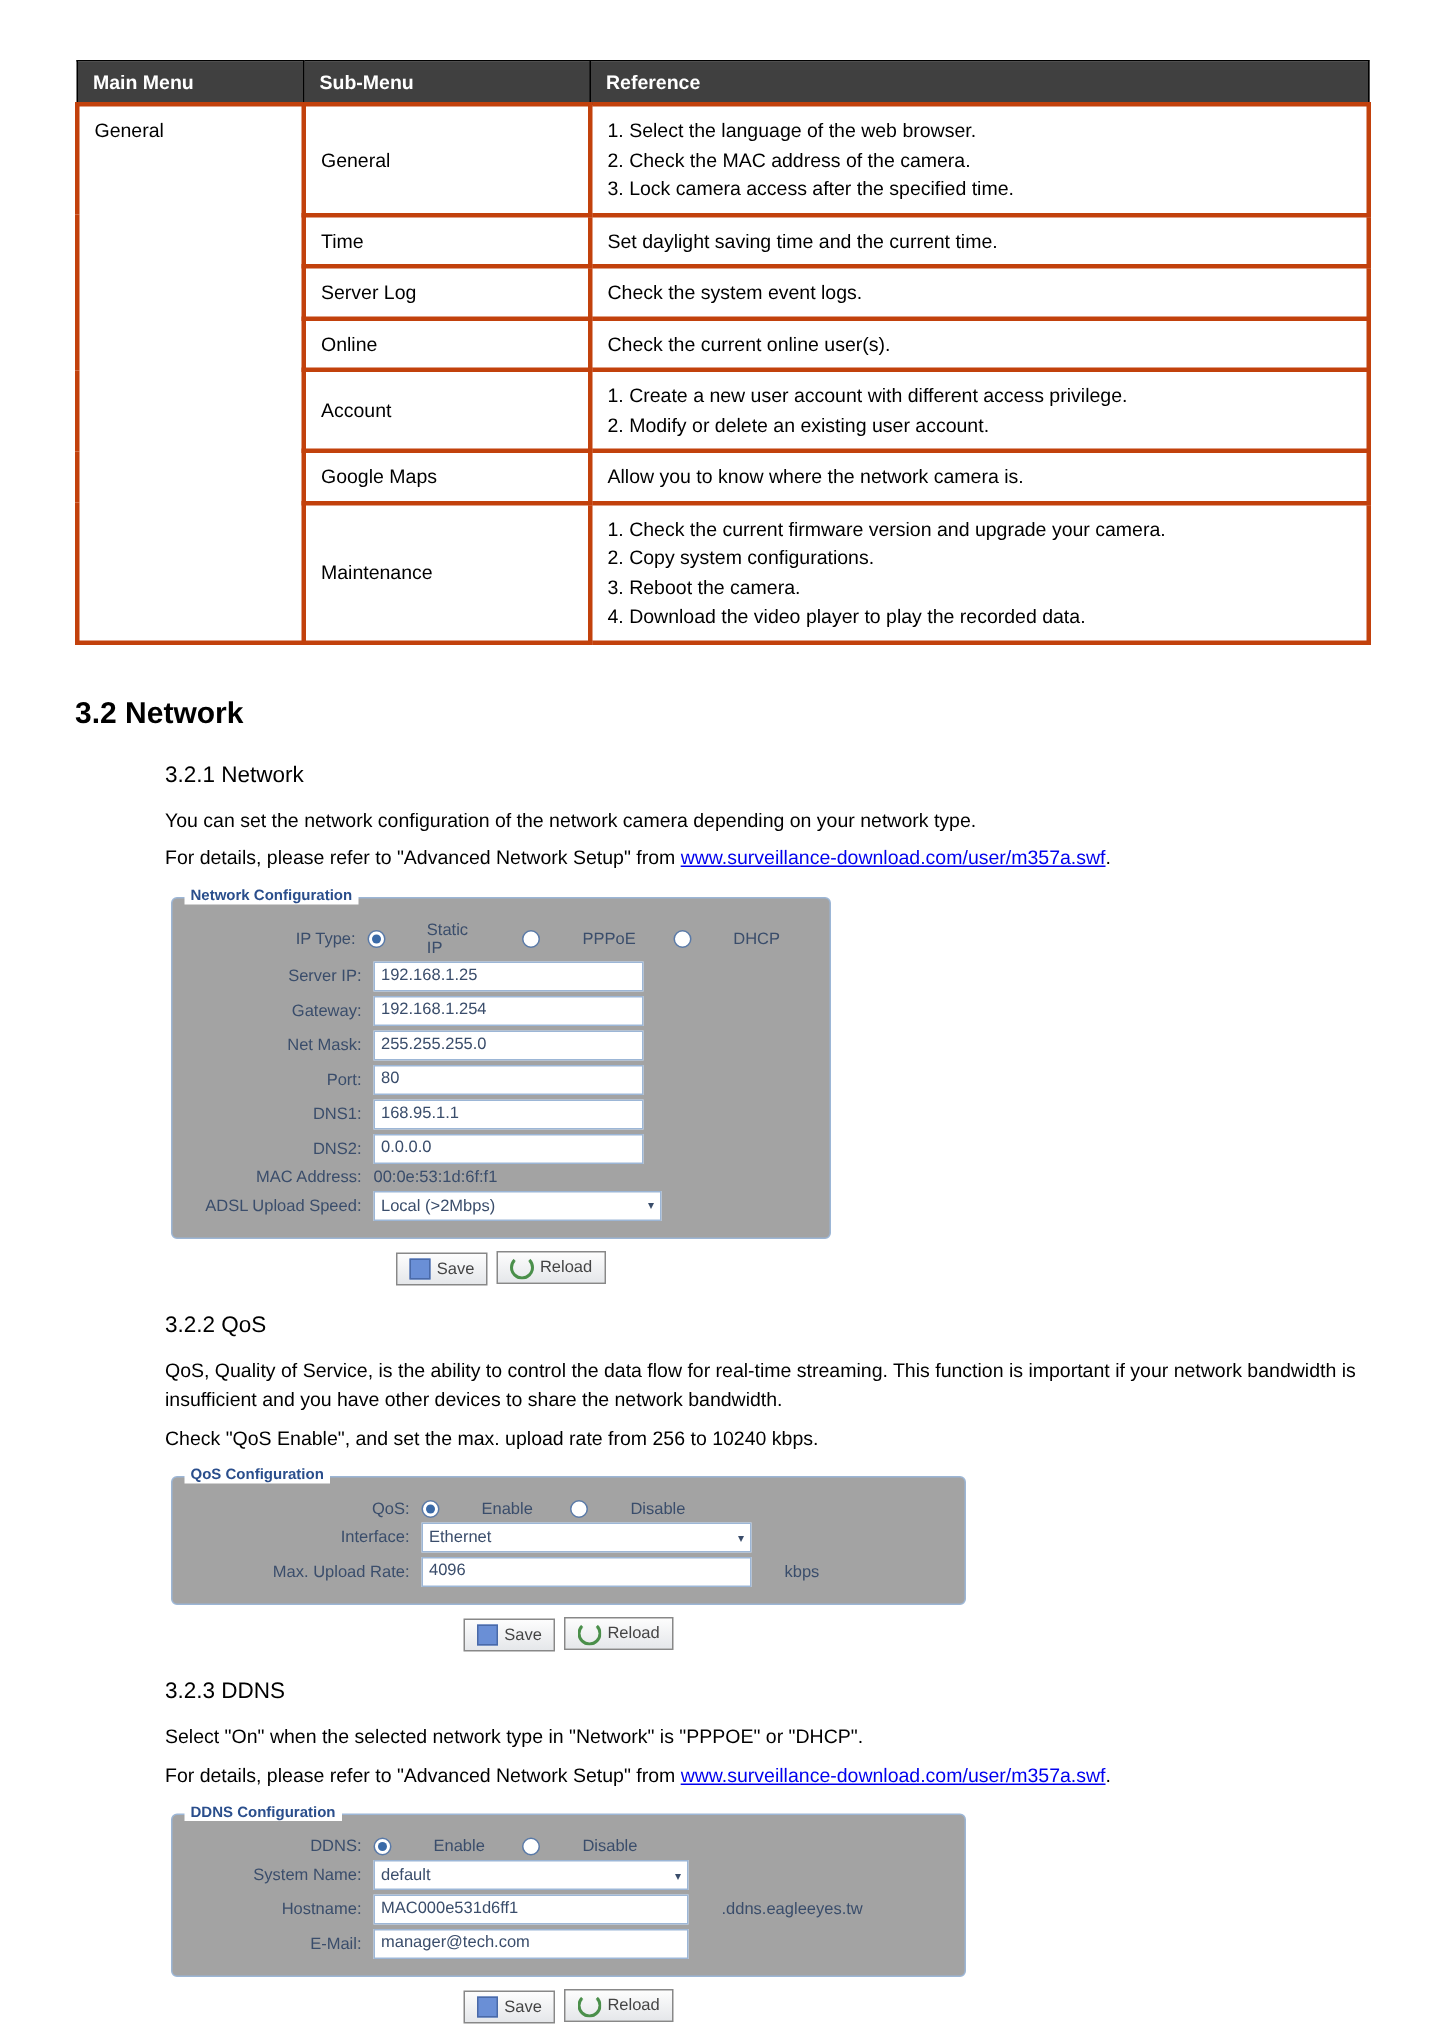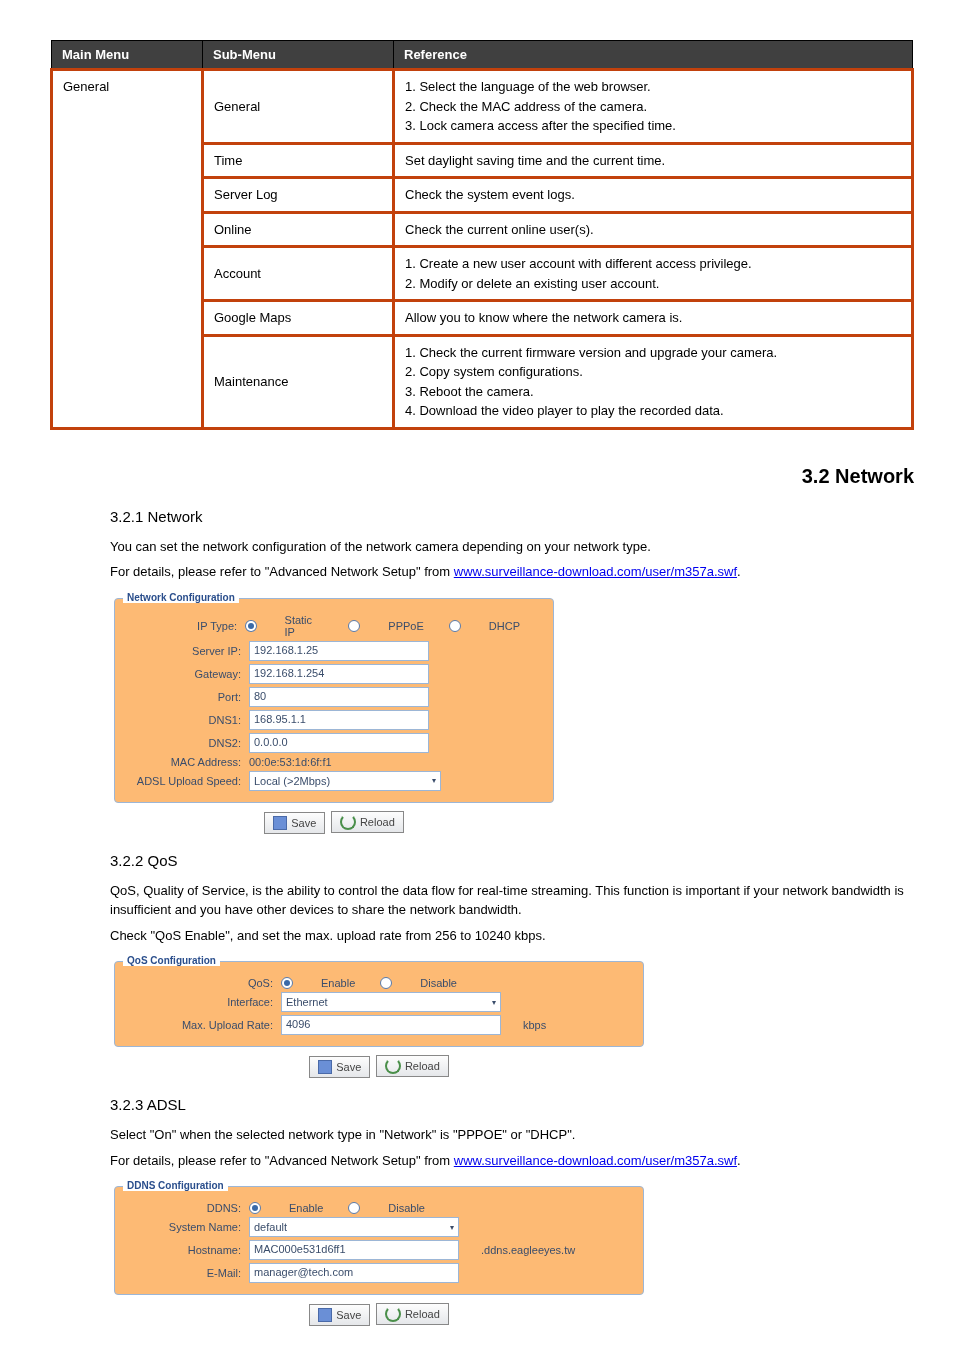--- a/index.html
+++ b/index.html
@@ -28,40 +28,39 @@
   table.main-table th.th2 { width: 170px; }
   table.main-table td {
     border: 3px solid #c2410c;
     padding: 6px 10px;
     vertical-align: middle;
     line-height: 1.5;
   }
   h2 {
     font-size: 20px;
     margin: 35px 0 20px 0;
-    text-align: right;
   }
   .indent {
     margin-left: 60px;
   }
   h3 {
     font-size: 15px;
     font-weight: normal;
     margin: 18px 0 12px 0;
   }
   p {
     font-size: 13px;
     line-height: 1.5;
     margin: 6px 0;
   }
   a.link { color: #0000ee; text-decoration: underline; }
   .panel {
     border: 1px solid #9cb6d6;
     border-radius: 4px;
-    background: #fdba74;
+    background: #a3a3a3;
     position: relative;
     padding: 12px 8px 8px 8px;
     margin-top: 6px;
     font-size: 11px;
     color: #3a4d6b;
   }
   .panel-title {
     position: absolute;
     top: -7px;
     left: 8px;
@@ -199,20 +198,24 @@
     </div>
     <div class="row">
           <span class="label">Server IP:</span>
           <span class="input-box">192.168.1.25</span>
         </div>
     <div class="row">
           <span class="label">Gateway:</span>
           <span class="input-box">192.168.1.254</span>
         </div>
     <div class="row">
+          <span class="label">Net Mask:</span>
+          <span class="input-box">255.255.255.0</span>
+        </div>
+    <div class="row">
           <span class="label">Port:</span>
           <span class="input-box">80</span>
         </div>
     <div class="row">
           <span class="label">DNS1:</span>
           <span class="input-box">168.95.1.1</span>
         </div>
     <div class="row">
           <span class="label">DNS2:</span>
           <span class="input-box">0.0.0.0</span>
@@ -277,21 +280,21 @@
           <span class="icon icon-save"></span>
           <span>Save</span>
         </span>
     <span class="btn">
           <span class="icon icon-reload"></span>
           <span>Reload</span>
         </span>
   </div>
   </div>
 
-  <h3>3.2.3 ADSL</h3>
+  <h3>3.2.3 DDNS</h3>
   <p>Select "On" when the selected network type in "Network" is "PPPOE" or "DHCP".</p>
   <p><span>For details, please refer to "Advanced Network Setup" from </span><a class="link">www.surveillance-download.com/user/m357a.swf</a><span>.</span></p>
 
   <div style="background:#fff; padding:4px 4px 0 4px; width:530px;">
   <div class="panel">
     <div class="panel-title">DDNS Configuration</div>
     <div class="row">
       <span class="label">DDNS:</span>
       <span class="radio">
             <span class="radio-circle checked"></span>

